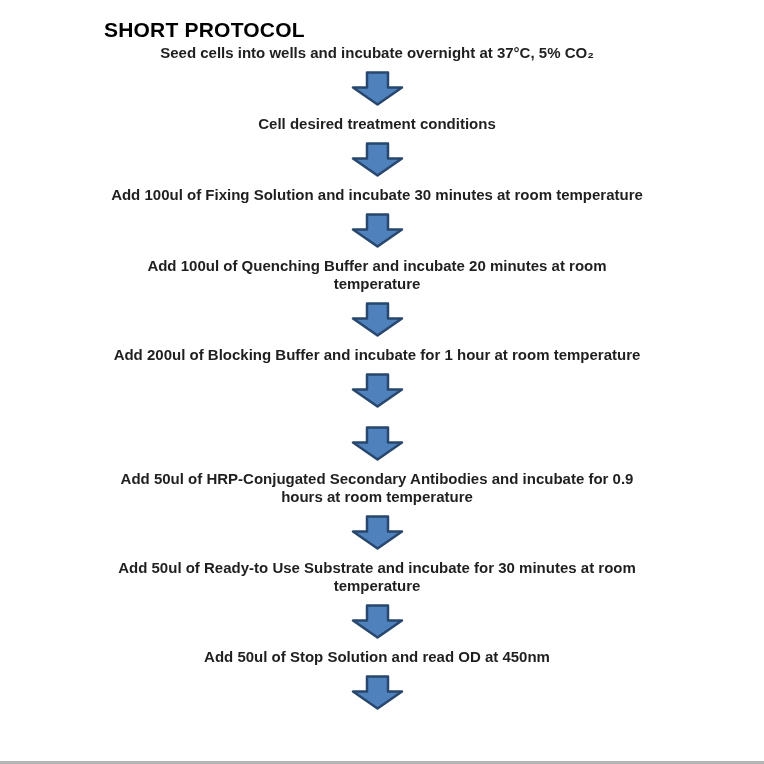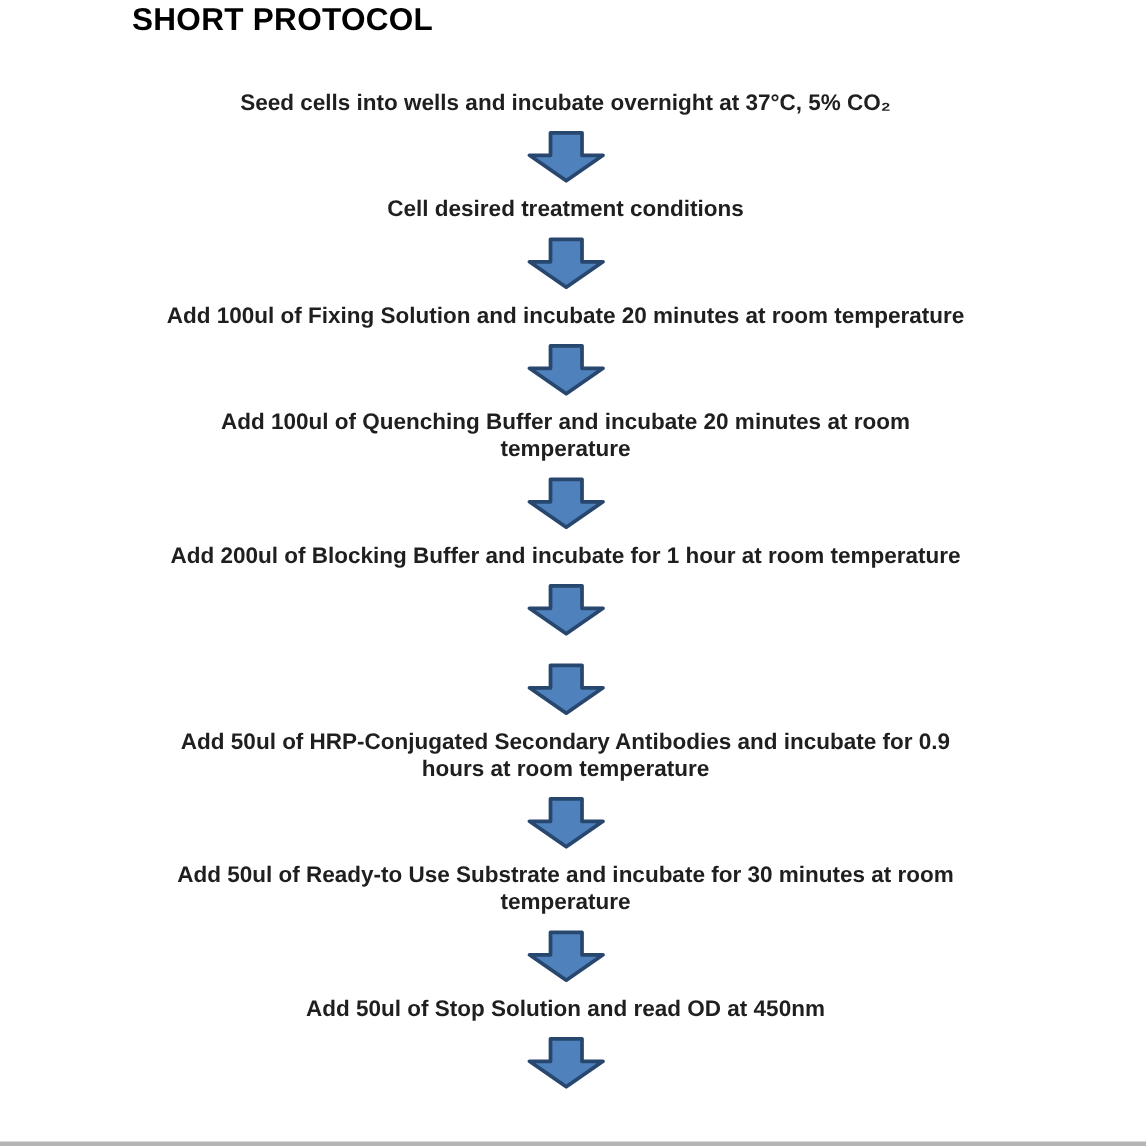--- a/index.html
+++ b/index.html
@@ -12,35 +12,34 @@
     width: 764px;
     height: 764px;
     background: #ffffff;
     overflow: hidden;
     font-family: "Liberation Sans", sans-serif;
   }
   .title {
     position: absolute;
     left: 88px;
     top: 2px;
-    margin: 0;
+    margin: 16px;
     font-size: 21px;
     font-weight: bold;
     letter-spacing: 0.2px;
     color: #000000;
   }
   .flow {
     position: absolute;
     top: 44px;
     left: 47px;
     width: 660px;
     display: flex;
     flex-direction: column;
     align-items: center;
-    margin-top: 16px;
   }
   .step {
     font-size: 15px;
     line-height: 18px;
     font-weight: bold;
     color: #1f1f1f;
     text-align: center;
     white-space: pre-line;
     max-width: 640px;
   }
@@ -65,21 +64,21 @@
   <h1 class="title">SHORT PROTOCOL</h1>
   <div class="flow" id="flow">
       <div class="step">Seed cells into wells and incubate overnight at 37°C, 5% CO₂</div>
       <svg class="arrow" width="57" height="35" viewBox="0 0 57 35">
         <path d="M18 1.5 L39 1.5 L39 16.5 L53 16.5 L28.5 33.5 L4 16.5 L18 16.5 Z" fill="#4f81bd" stroke="#28476e" stroke-width="2.5" stroke-linejoin="round"></path>
       </svg>
       <div class="step">Cell desired treatment conditions</div>
       <svg class="arrow" width="57" height="35" viewBox="0 0 57 35">
         <path d="M18 1.5 L39 1.5 L39 16.5 L53 16.5 L28.5 33.5 L4 16.5 L18 16.5 Z" fill="#4f81bd" stroke="#28476e" stroke-width="2.5" stroke-linejoin="round"></path>
       </svg>
-      <div class="step">Add 100ul of Fixing Solution and incubate 20 minutes at room temperature</div>
+      <div class="step">Add 100ul of Fixing Solution and incubate 30 minutes at room temperature</div>
       <svg class="arrow" width="57" height="35" viewBox="0 0 57 35">
         <path d="M18 1.5 L39 1.5 L39 16.5 L53 16.5 L28.5 33.5 L4 16.5 L18 16.5 Z" fill="#4f81bd" stroke="#28476e" stroke-width="2.5" stroke-linejoin="round"></path>
       </svg>
       <div class="step">Add 100ul of Quenching Buffer and incubate 20 minutes at room
 temperature</div>
       <svg class="arrow" width="57" height="35" viewBox="0 0 57 35">
         <path d="M18 1.5 L39 1.5 L39 16.5 L53 16.5 L28.5 33.5 L4 16.5 L18 16.5 Z" fill="#4f81bd" stroke="#28476e" stroke-width="2.5" stroke-linejoin="round"></path>
       </svg>
       <div class="step">Add 200ul of Blocking Buffer and incubate for 1 hour at room temperature</div>
       <svg class="arrow" width="57" height="35" viewBox="0 0 57 35">

